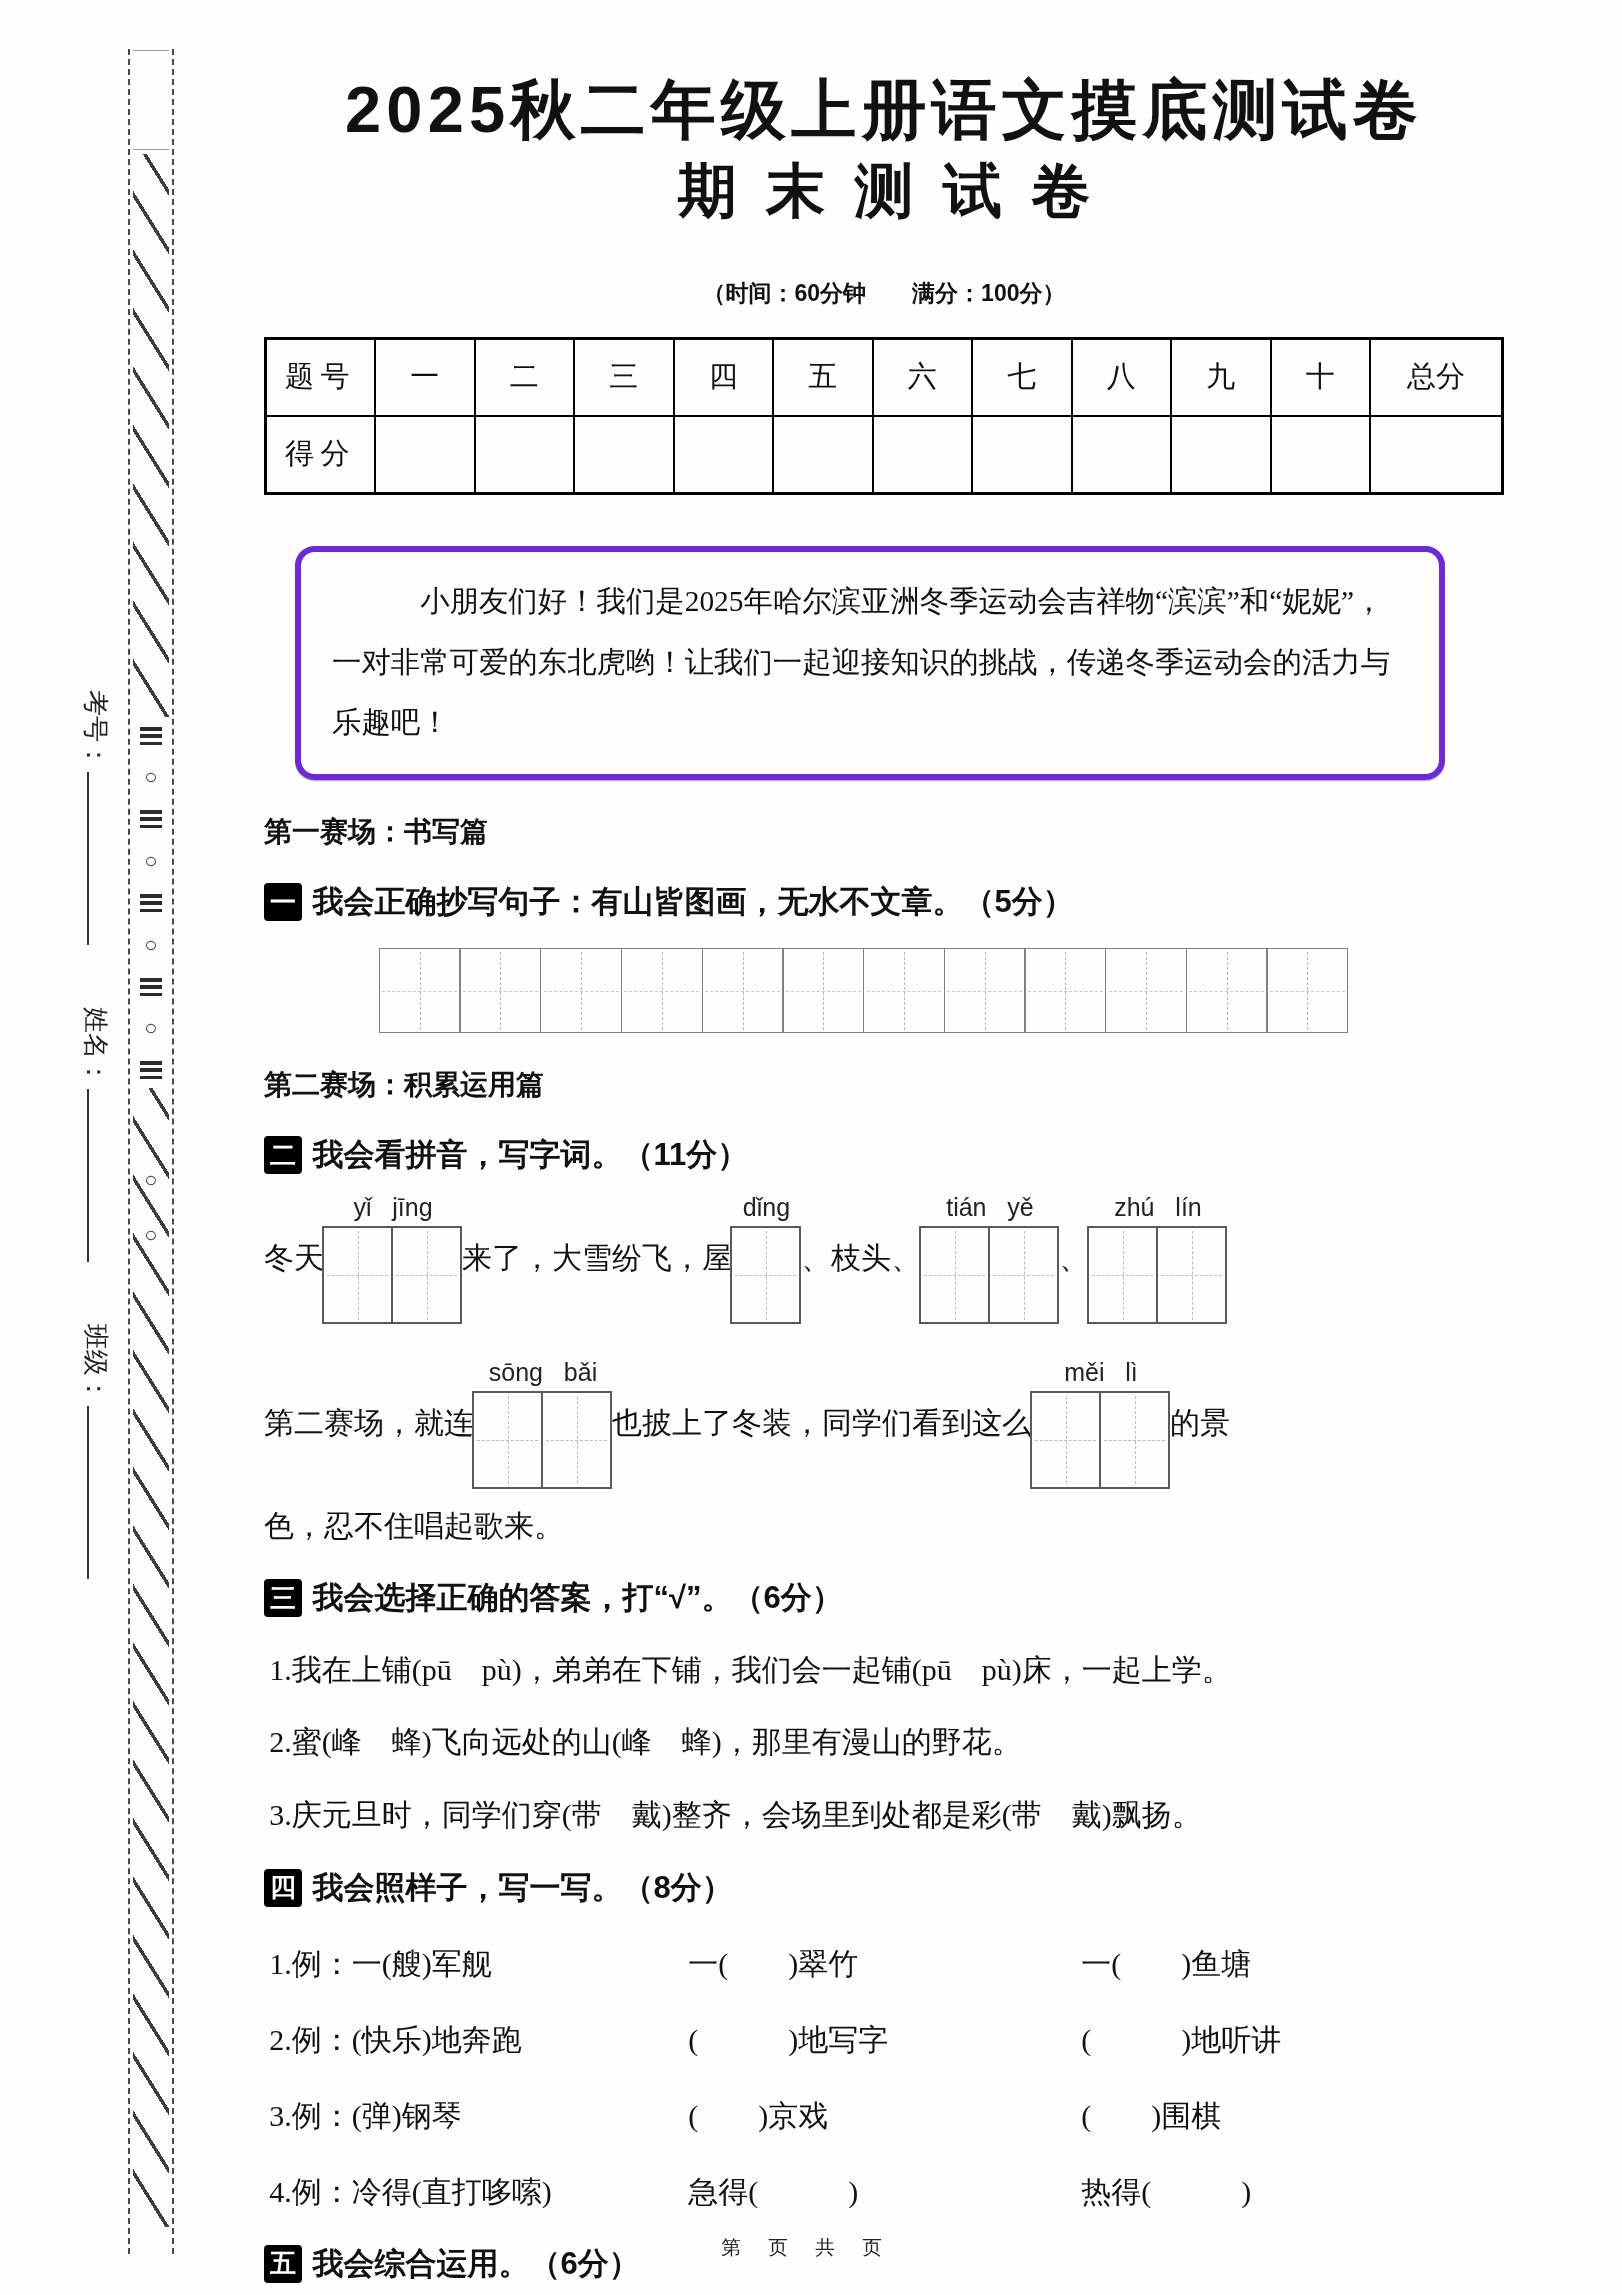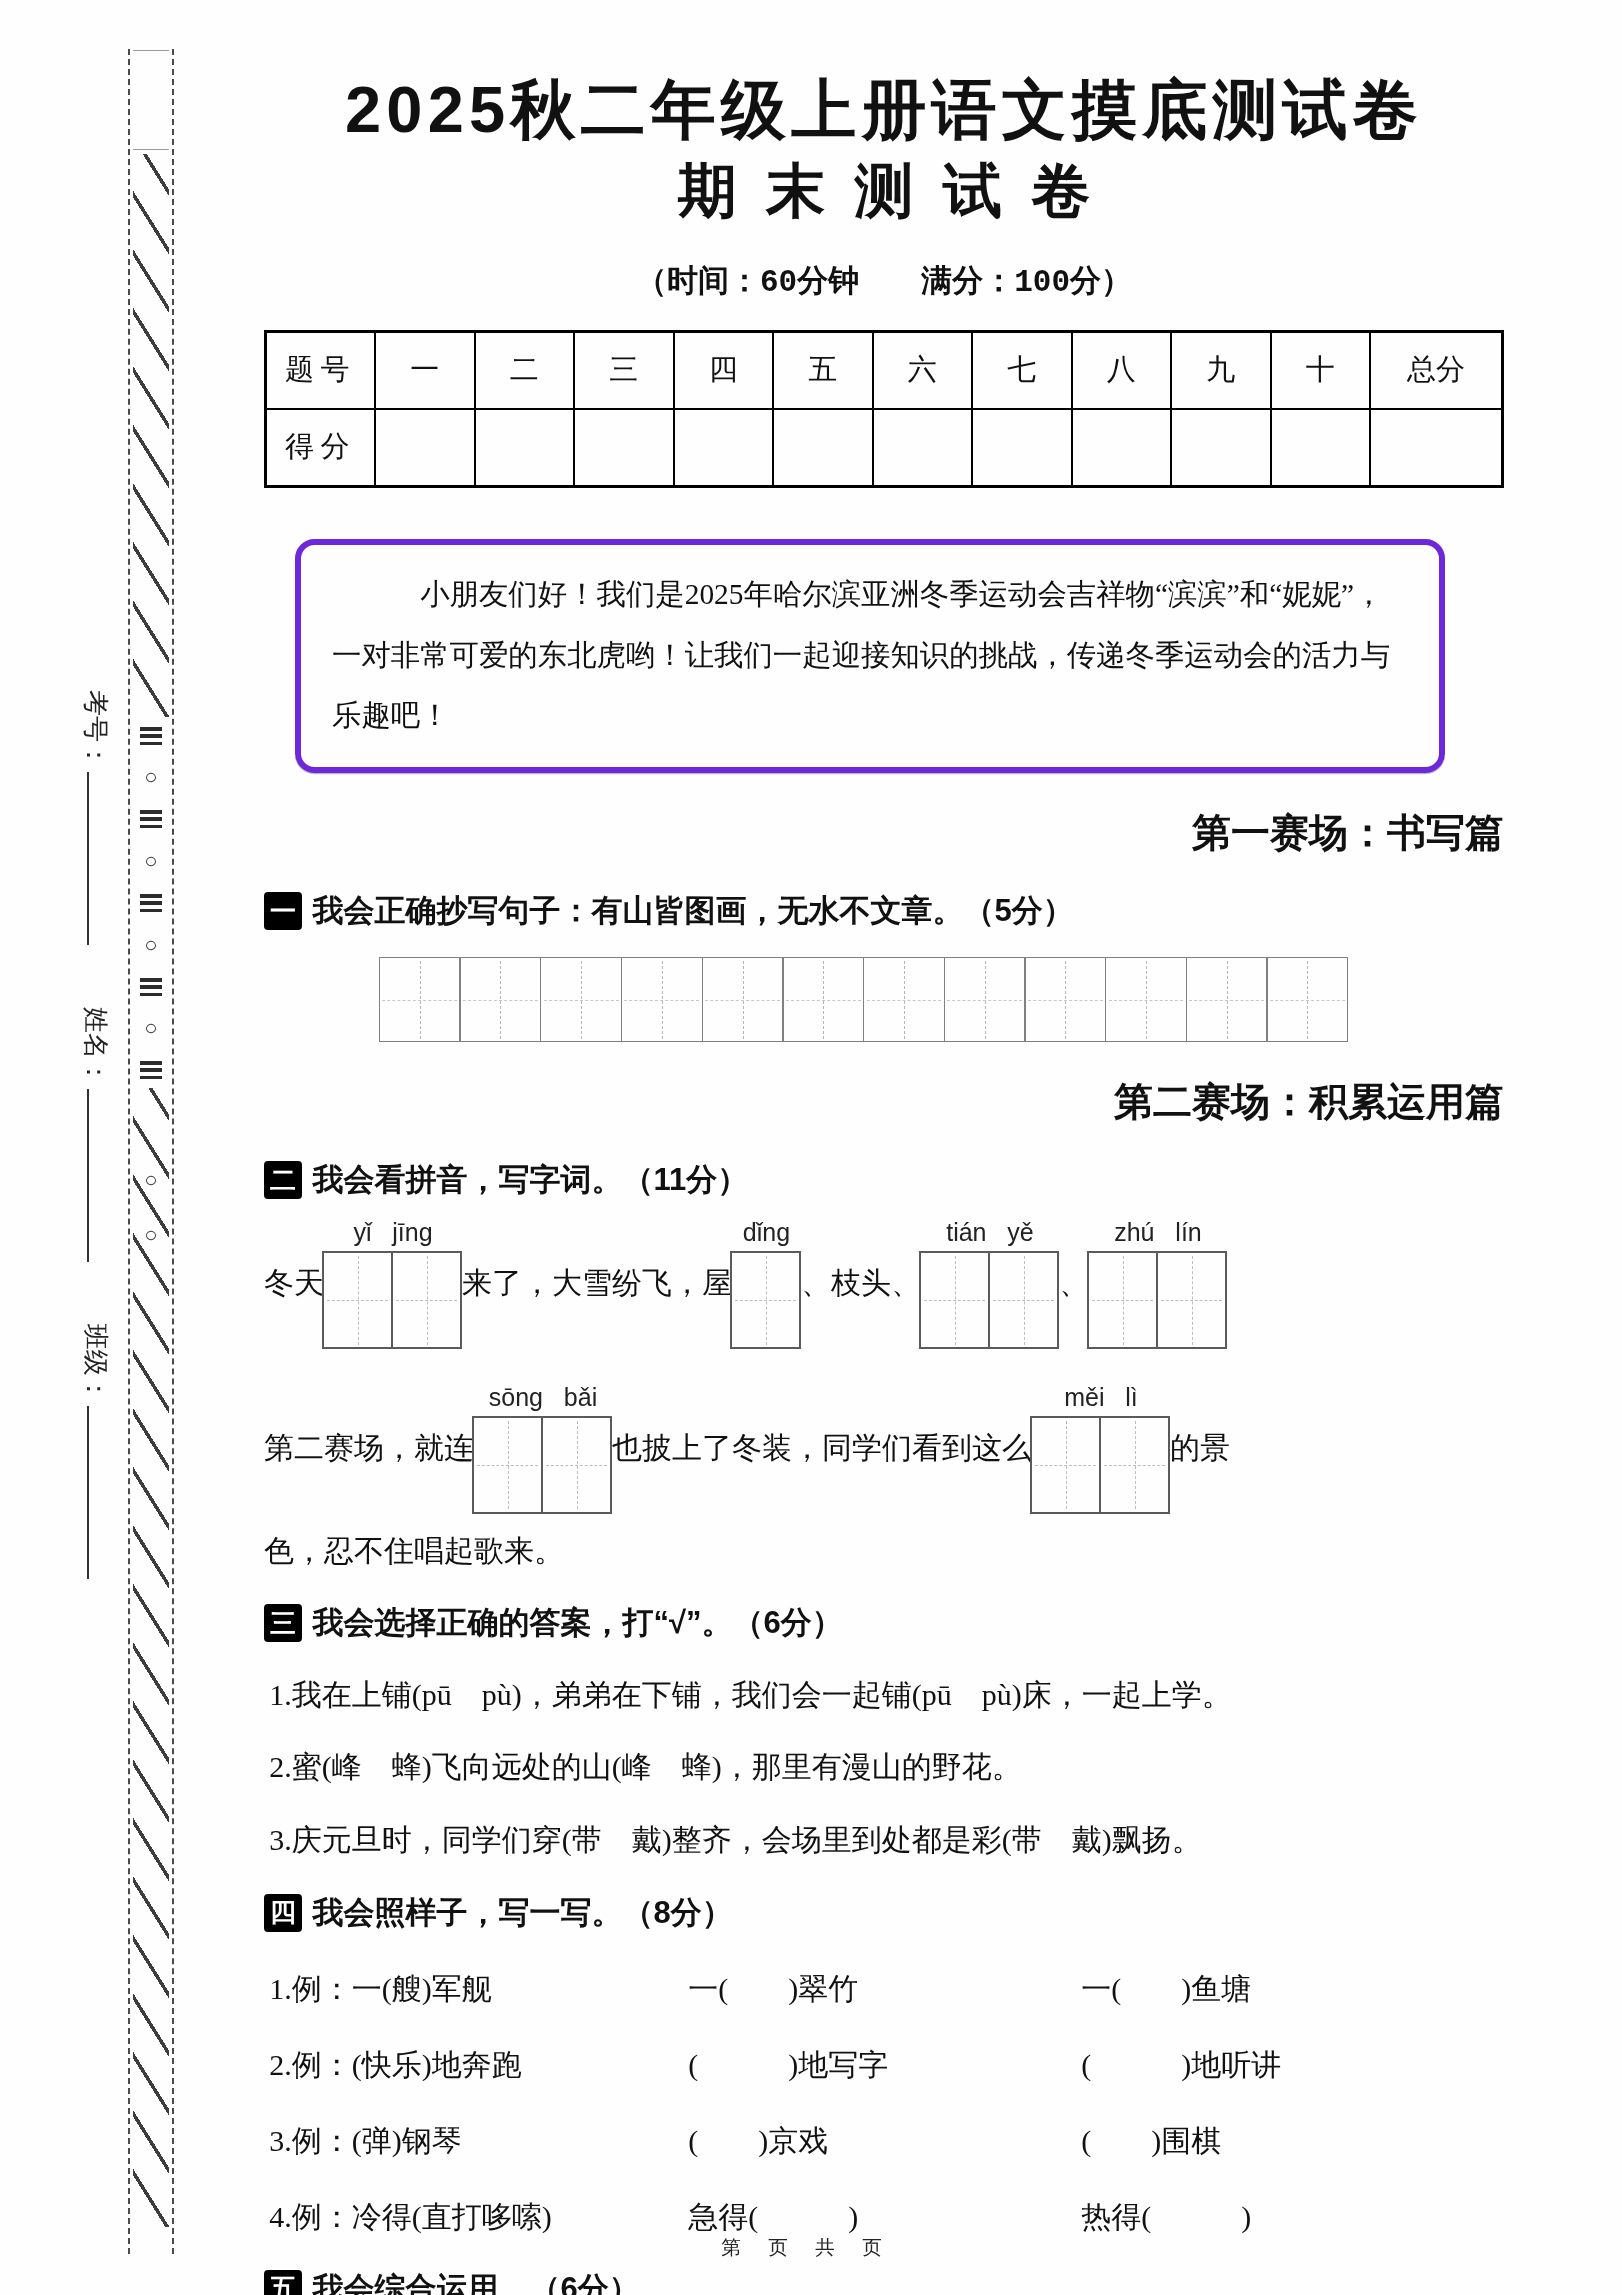--- a/index.html
+++ b/index.html
@@ -24,35 +24,35 @@
                 font:26px "Liberation Sans",sans-serif;color:#222;}
   .fld{margin-right:62px;}
   .fline{display:inline-block;width:173px;border-bottom:2px solid #333;margin-left:3.9px;}
 
   
   .main{position:absolute;left:264px;top:69px;width:1240px;}
   .title{margin:0;text-align:center;font-family:"Liberation Sans",sans-serif;font-weight:bold;
          font-size:65px;line-height:1.25;letter-spacing:5.2px;}
   .subtitle{margin:9.2px 0 0;text-align:center;font-family:"Liberation Sans",sans-serif;font-weight:bold;
             font-size:59px;line-height:1.1;letter-spacing:29.4px;padding-left:29.4px;}
-  .meta{margin-top:36px;text-align:center;font-family:Liberation Mono, monospace;
-        font-weight:bold;font-size:31px;}
+  .meta{margin-top:54px;text-align:center;font-family:Liberation Sans, sans-serif;
+        font-weight:bold;font-size:23px;}
 
   table.score{border-collapse:collapse;margin-top:27.5px;width:100%;
               font-family:"Liberation Sans",sans-serif;font-size:29px;table-layout:fixed;padding-left:7px;}
   table.score td{border:2px solid #000;height:73px;text-align:center;vertical-align:middle;}
   table.score{border:3.3px solid #000;}
   td.lbl{letter-spacing:6.5px;}
 
   .intro-box{margin:51px 0 0 31px;width:1150px;box-sizing:border-box;border:6px solid #6d28d9;
              border-radius:19.6px;padding:19.6px 31px 22px;font-size:29.4px;line-height:2.05;
              text-indent:3em;box-shadow:0 1.3px 0 #bbb;}
 
-  .sec-title{margin-top:33px;text-align:right;font-family:"Liberation Sans",sans-serif;
-             font-weight:bold;font-size:39px;}
+  .sec-title{margin-top:33px;text-align:left;font-family:"Liberation Sans",sans-serif;
+             font-weight:bold;font-size:28px;}
   .q-head{display:flex;align-items:center;gap:10.5px;margin-top:30px;
           font-family:"Liberation Sans",sans-serif;font-weight:bold;font-size:31px;}
   .q-badge{flex:none;display:inline-flex;width:38px;height:38px;background:#000;color:#fff;
            align-items:center;justify-content:center;font-size:26px;border-radius:3.9px;}
 
   .copy-grid{display:flex;margin:25px 0 0 116px;}
   .copy-cell{width:82px;height:85px;border:1.3px solid #808080;margin-left:-1.3px;position:relative;box-sizing:border-box;}
   .copy-cell::before{content:"";position:absolute;left:50%;top:2.6px;bottom:2.6px;border-left:1.3px dashed #b8b8b8;}
   .copy-cell::after{content:"";position:absolute;top:50%;left:2.6px;right:2.6px;border-top:1.3px dashed #c8c8c8;}
 

